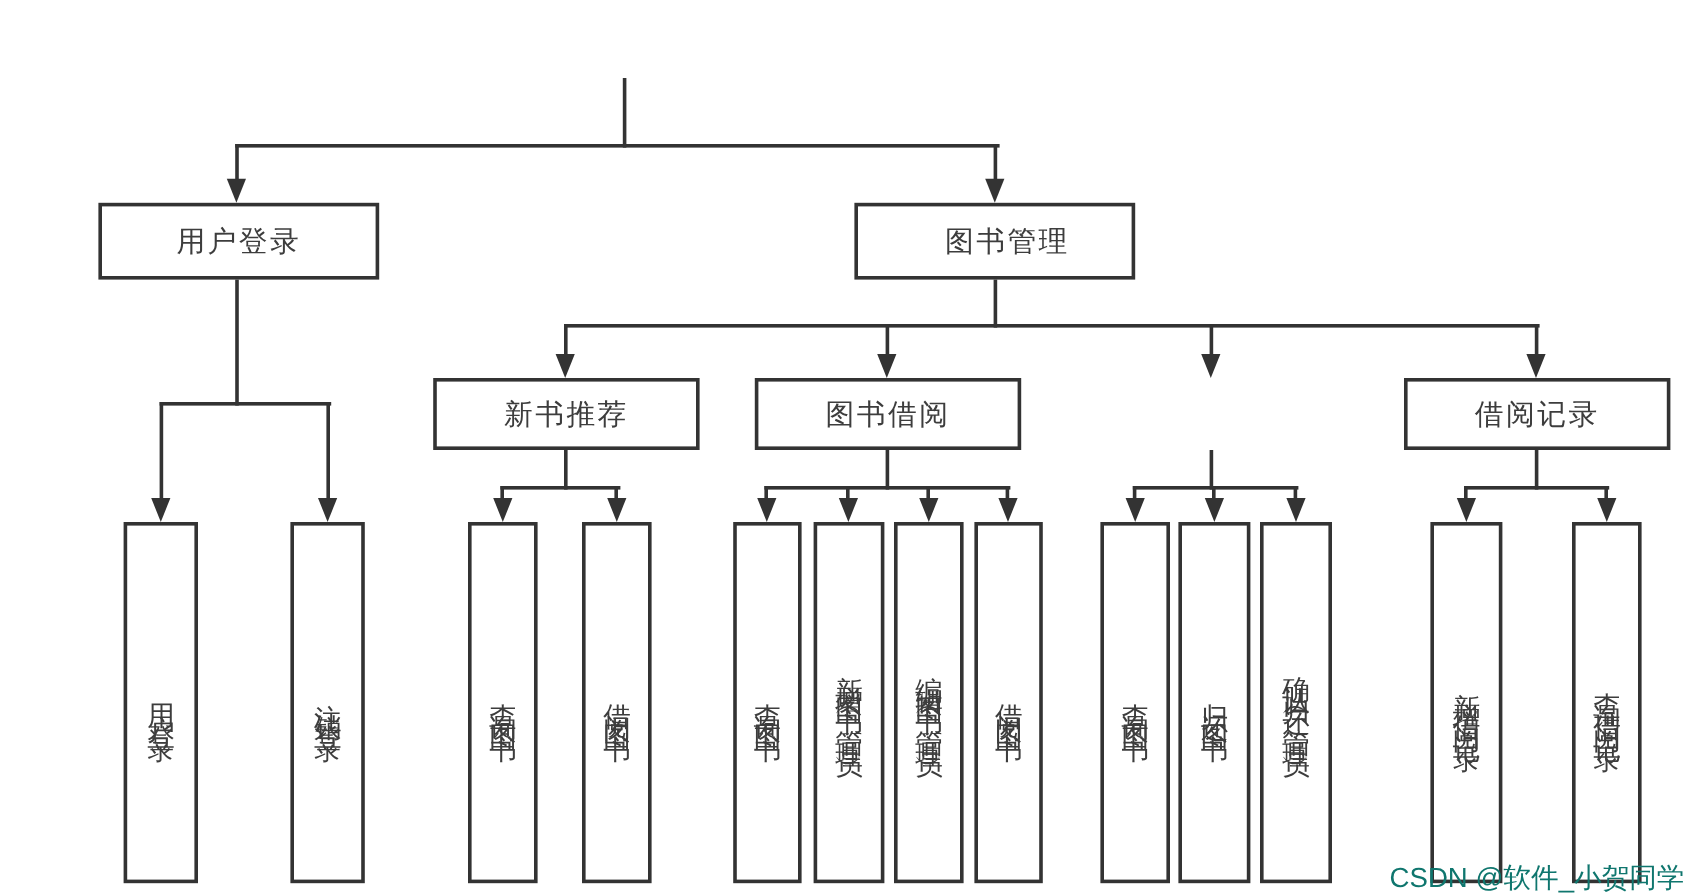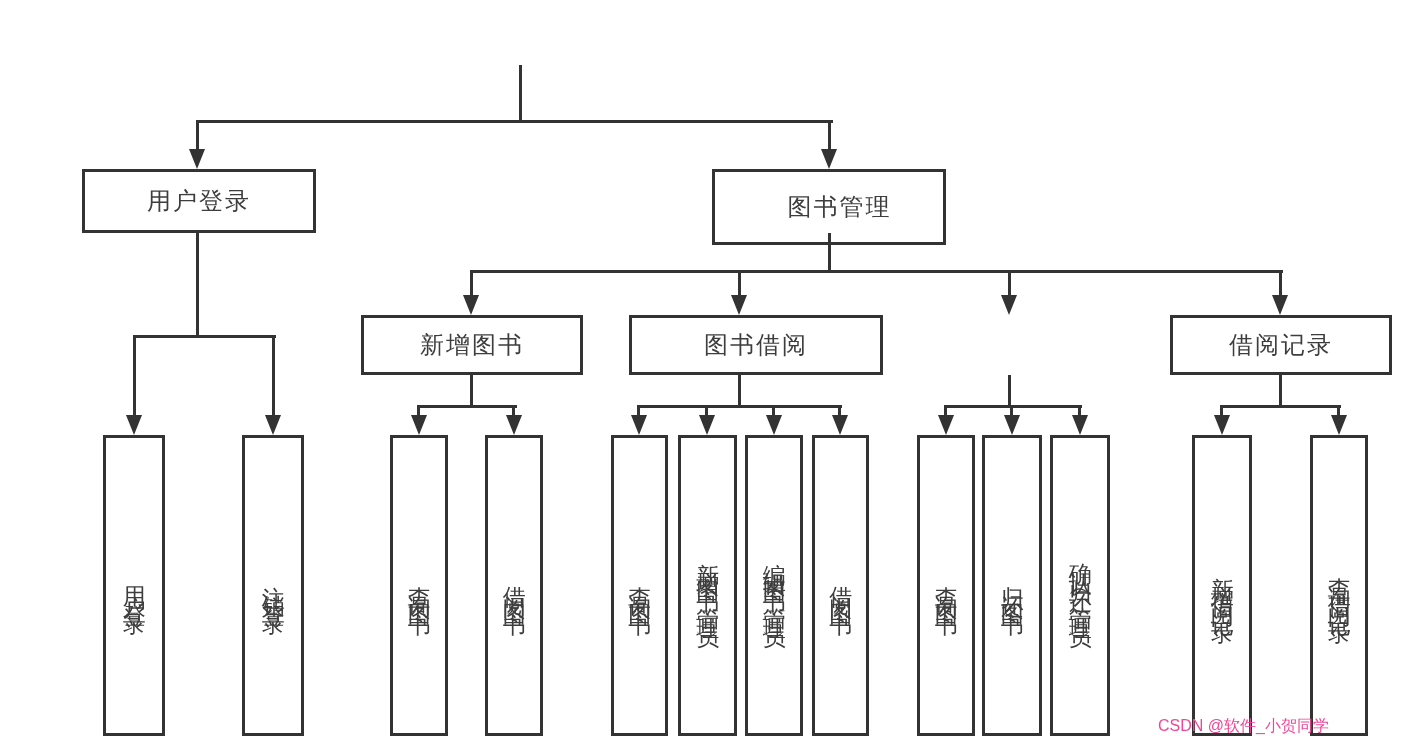--- a/index.html
+++ b/index.html
@@ -30,43 +30,43 @@
   .line{position:absolute;background:#333333;}
   .arrow{
     position:absolute;width:0;height:0;
     border-left:8px solid transparent;
     border-right:8px solid transparent;
     border-top:20px solid #333333;
   }
   #watermark{
     position:absolute;
     left:1158px;top:716px;
-    font-size:16px;
-    color:#ec4899;
+    font-size:23px;
+    color:#0f766e;
     white-space:nowrap;
     z-index:5;
   }
 </style>
 </head>
 <body>
 
 <div id="stage">
 
 
   <div class="node" style="left:82px;top:169px;width:234px;height:64px;">
     <span class="hlabel">用户登录</span>
   </div>
-  <div class="node" style="left:712px;top:169px;width:234px;height:76px;padding-left:21px;">
+  <div class="node" style="left:712px;top:169px;width:234px;height:64px;padding-left:21px;">
     <span class="hlabel">图书管理</span>
   </div>
 
   <div class="node" style="left:361px;top:315px;width:222px;height:60px;">
-    <span class="hlabel">新增图书</span>
+    <span class="hlabel">新书推荐</span>
   </div>
-  <div class="node" style="left:629px;top:315px;width:254px;height:60px;">
+  <div class="node" style="left:629px;top:315px;width:222px;height:60px;">
     <span class="hlabel">图书借阅</span>
   </div>
   <div class="node" style="left:1170px;top:315px;width:222px;height:60px;">
     <span class="hlabel">借阅记录</span>
   </div>
 
   <div class="node leaf" style="left:103px;top:435px;width:62px;height:301px;">
     <span class="vlabel">用户登录</span>
   </div>
   <div class="node leaf" style="left:242px;top:435px;width:62px;height:301px;">

